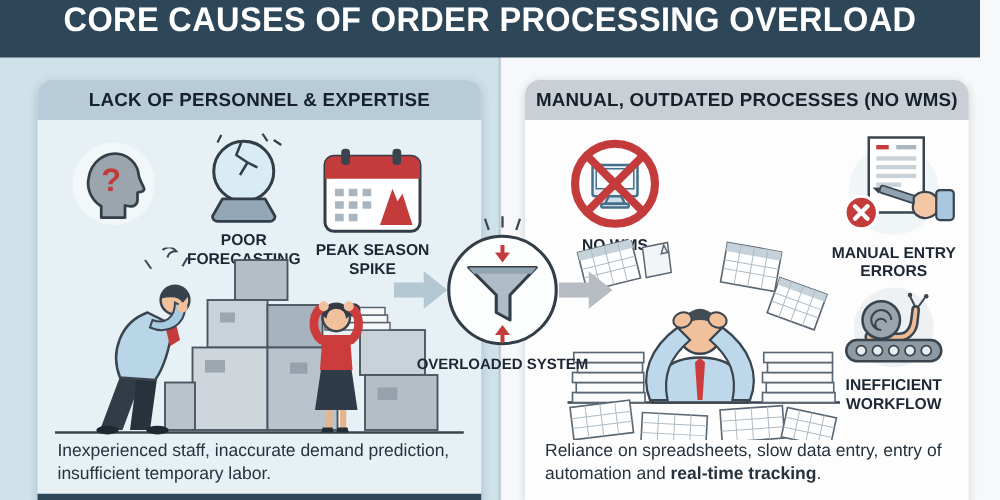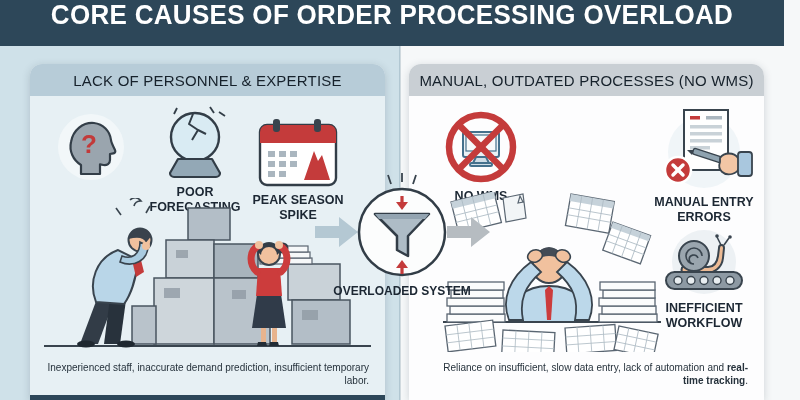--- a/index.html
+++ b/index.html
@@ -19,34 +19,34 @@
     position:absolute; left:0; top:0; width:784px; height:46px;
     background:var(--banner-bg,#2d4759);
     display:flex; align-items:flex-start; justify-content:center;
   }
   .banner h1 { color:#ffffff; font-size:26px; font-weight:700; letter-spacing:.3px;
     transform:scaleY(1.05); white-space:nowrap; }
 
   .panel { position:absolute; top:64px; width:355px; height:336px;
     border-radius:12px 12px 0 0; box-shadow:0 2px 8px rgba(25,45,60,.18); }
   #left-panel  { left:30px;  background:var(--left-panel-body-bg,#e7f0f4); }
-  #right-panel { left:409px; background:var(--right-panel-body-bg,#fdfdfe); }
+  #right-panel { left:420px; background:var(--right-panel-body-bg,#fdfdfe); }
   .panel-header { position:absolute; top:0; left:0; right:0; height:32px;
     border-radius:12px 12px 0 0; display:flex; align-items:center; justify-content:center; }
   #left-panel  .panel-header { background:var(--left-panel-header-bg,#b7ccd8); }
   #right-panel .panel-header { background:var(--right-panel-header-bg,#c9cfd4); }
-  .panel-header h2 { font-size:15px; font-weight:400; color:#16212b; letter-spacing:.2px; white-space:nowrap; }
+  .panel-header h2 { font-size:15px; font-weight:700; color:#16212b; letter-spacing:.2px; white-space:nowrap; }
 
   .icon-block { position:absolute; display:flex; flex-direction:column; align-items:center; }
   .icon-label { margin-top:3px; font-size:12.5px; font-weight:700; color:#1c2733;
     text-align:center; line-height:1.18; }
 
   .illustration { position:absolute; }
   .caption { position:absolute; left:0; right:0; bottom:12px; padding:0 16px;
-    text-align:right; font-size:10px; color:#26323c; line-height:1.28; }
+    text-align:left; font-size:14px; color:#26323c; line-height:1.28; }
   .caption b { font-weight:700;margin-top:32px; }
   .bottom-accent { position:absolute; bottom:0; left:0; right:0; height:5px;
     background:var(--banner-bg,#2d4759); }
 
   .flow-arrow { position:absolute; top:216px; }
   #flow-arrow-left  { left:315px; }
   #flow-arrow-right { left:447px; }
   .funnel-wrap { position:absolute; left:355px; top:172px; width:94px; height:112px; }
   .center-label { position:absolute; left:318px; top:284px; width:168px; text-align:center;
     font-size:12px; font-weight:700; color:#1c2733; line-height:1.18; }
@@ -321,21 +321,21 @@
           <rect width="40" height="24" fill="#fff" stroke="#5a6672" stroke-width="1.3"></rect>
           <line x1="0" y1="8" x2="40" y2="8" stroke="#aebbc4" stroke-width=".8"></line>
           <line x1="0" y1="16" x2="40" y2="16" stroke="#aebbc4" stroke-width=".8"></line>
           <line x1="10" y1="0" x2="10" y2="24" stroke="#aebbc4" stroke-width=".8"></line>
           <line x1="20" y1="0" x2="20" y2="24" stroke="#aebbc4" stroke-width=".8"></line>
           <line x1="30" y1="0" x2="30" y2="24" stroke="#aebbc4" stroke-width=".8"></line>
         </g>
     </g>
   </svg>
 
-  <p class="caption"><span>Reliance on insufficient, slow data entry, lack of automation and </span><b>real-time tracking</b><span>.</span></p>
+  <p class="caption"><span>Reliance on spreadsheets, slow data entry, entry of automation and </span><b>real-time tracking</b><span>.</span></p>
 </section>
 
 <svg class="flow-arrow" id="flow-arrow-left" width="44" height="32" viewBox="0 0 44 32">
   <polygon points="0,10 24,10 24,1 43,16 24,31 24,22 0,22" fill="#b4c8d3"></polygon>
 </svg>
 
 <div class="funnel-wrap">
   <svg width="94" height="112" viewBox="0 0 94 112">
     <line x1="33" y1="3" x2="36" y2="12" stroke="#39444e" stroke-width="1.8"></line>
     <line x1="47" y1="1" x2="47" y2="10" stroke="#39444e" stroke-width="1.8"></line>

